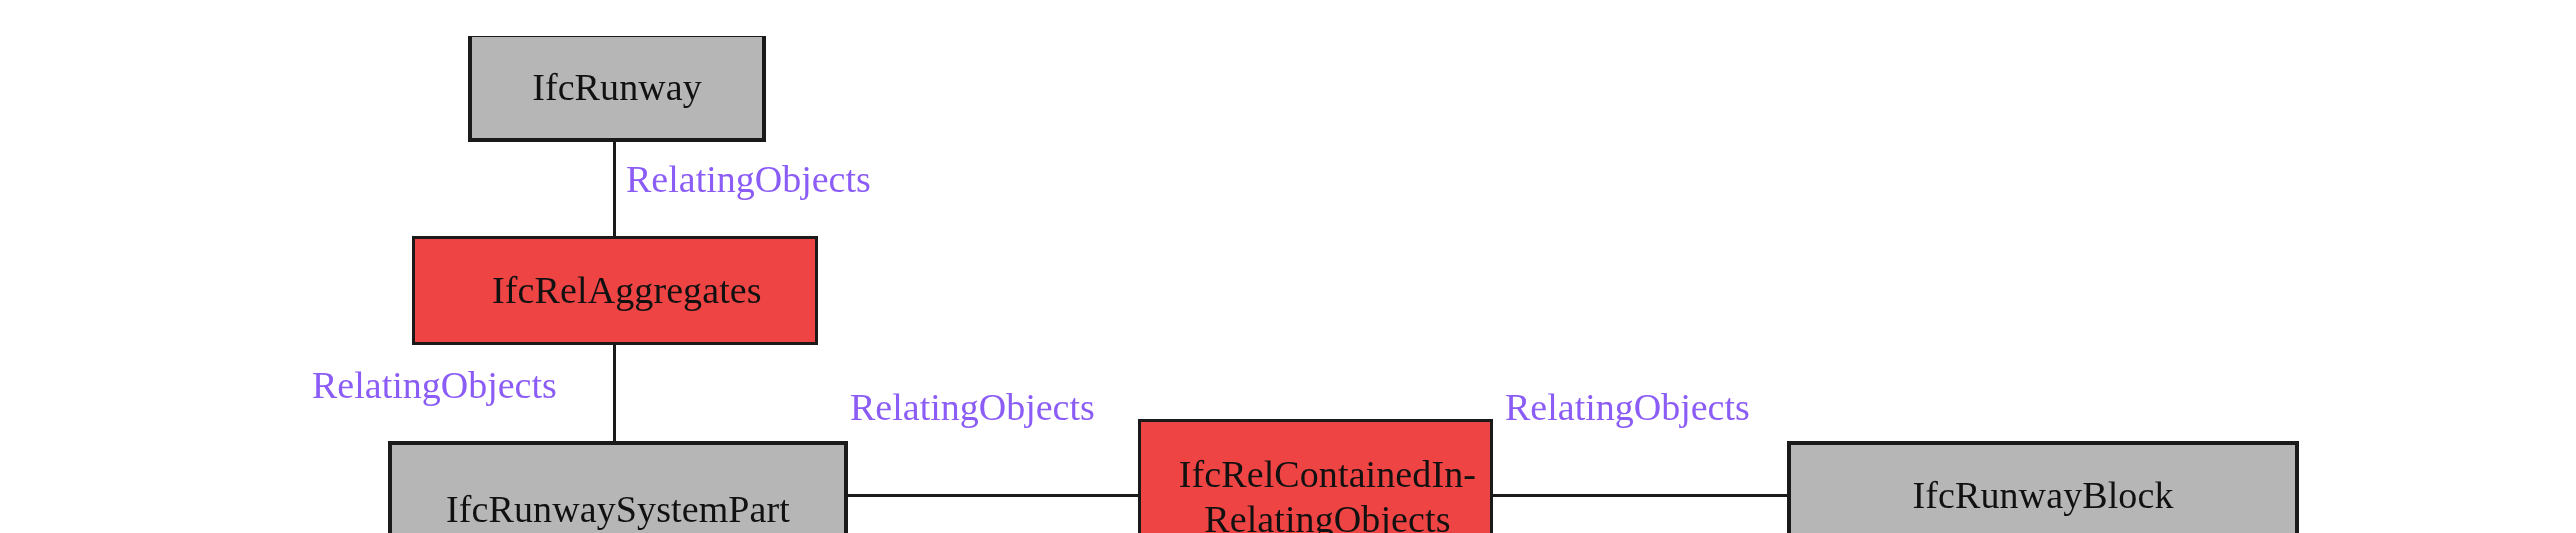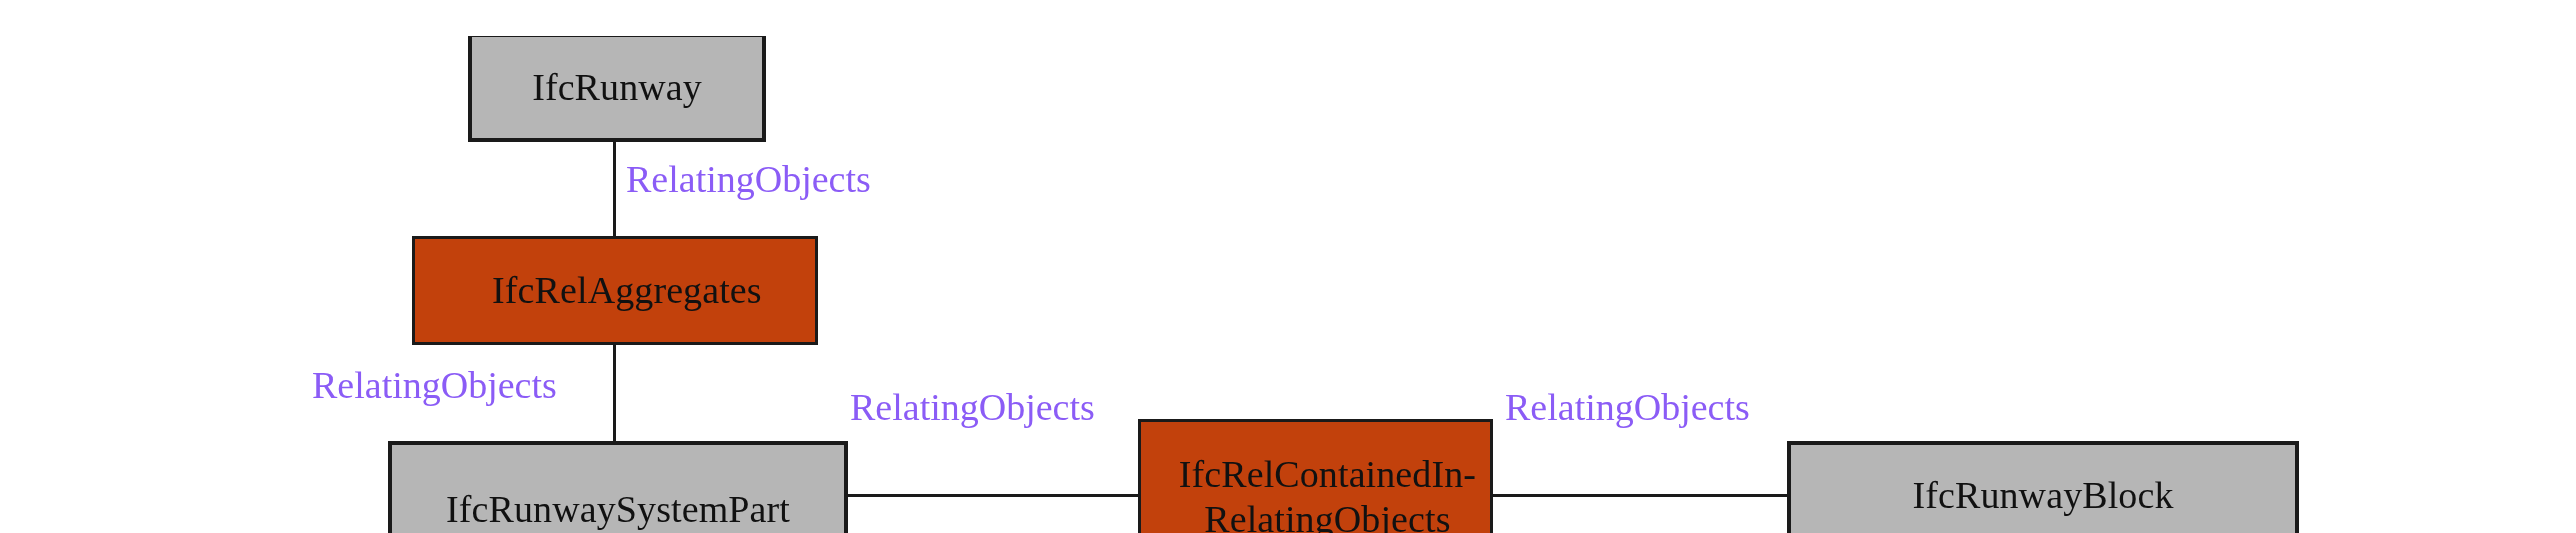--- a/index.html
+++ b/index.html
@@ -33,21 +33,21 @@
     font-size: 38px;
     line-height: 1.18;
     letter-spacing: 0.1px;
     white-space: pre-line;
     padding: 0 8.2px;
   }
   .node.entity {
     background: #b6b6b6;
   }
   .node.relationship {
-    background: #c2410c;
+    background: #ef4444;
     border-width: 3.3px;
     padding-left: 32px;
   }
   .node-label {
     display: block;
     white-space: pre-line;
   }
   
   .edge {
     position: absolute;

